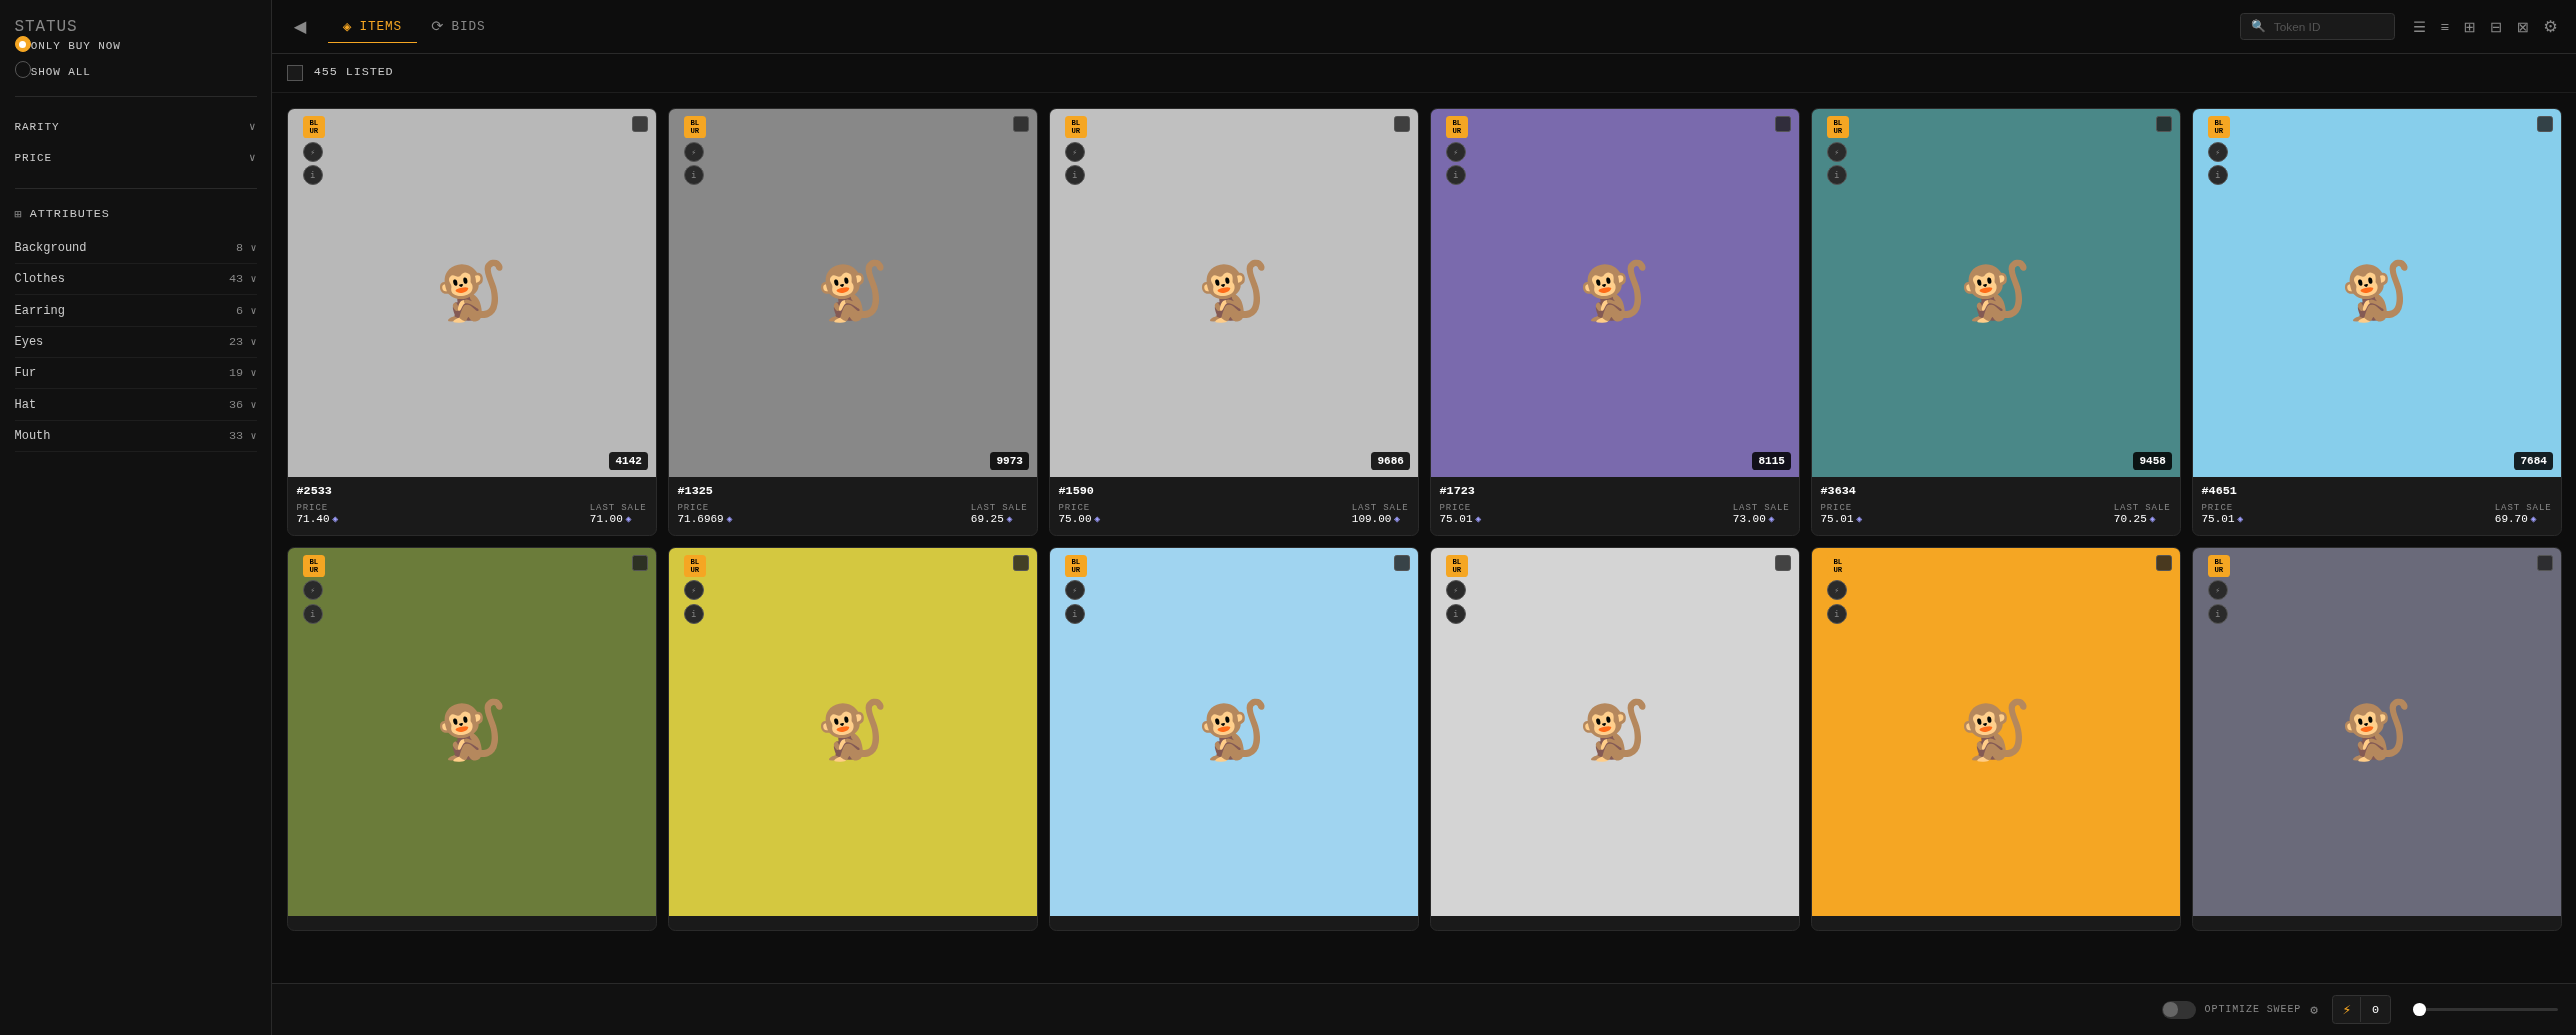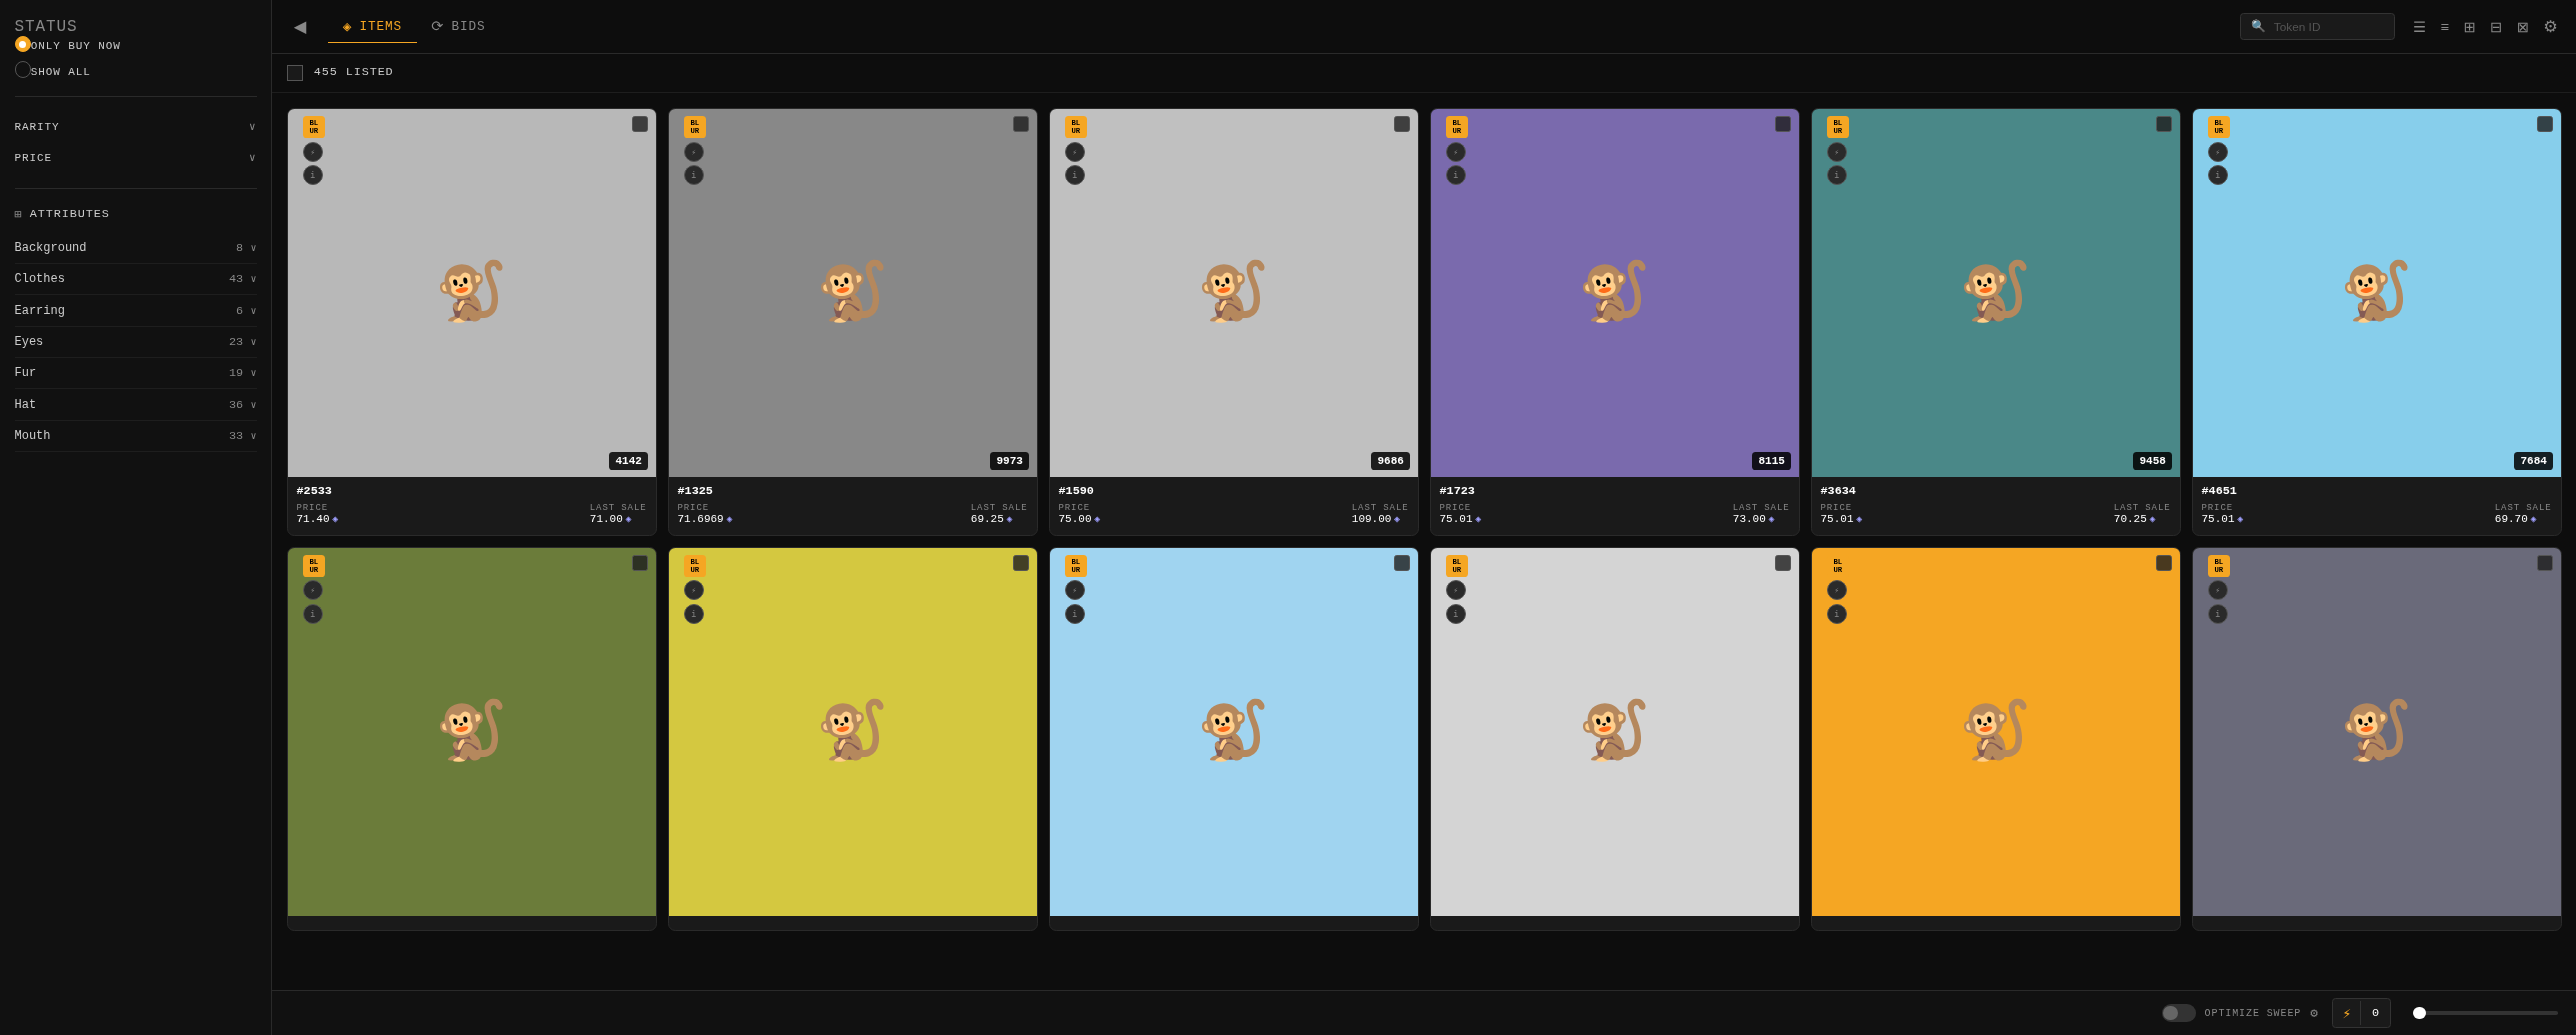--- a/index.html
+++ b/index.html
@@ -301,21 +301,21 @@
       align-items: center;
       gap: 2.7px;
     }
     .eth-icon {
       color: #a0a0ff;
       font-size: 10px;
     }
 
     
     .bottom-bar {
-      height: 45px;
+      height: 52px;
       border-top: 0.9px solid #2a2a2a;
       display: flex;
       align-items: center;
       justify-content: flex-end;
       padding: 0 18px;
       gap: 14.5px;
       background: #111;
     }
     .sweep-toggle {
       display: flex;

